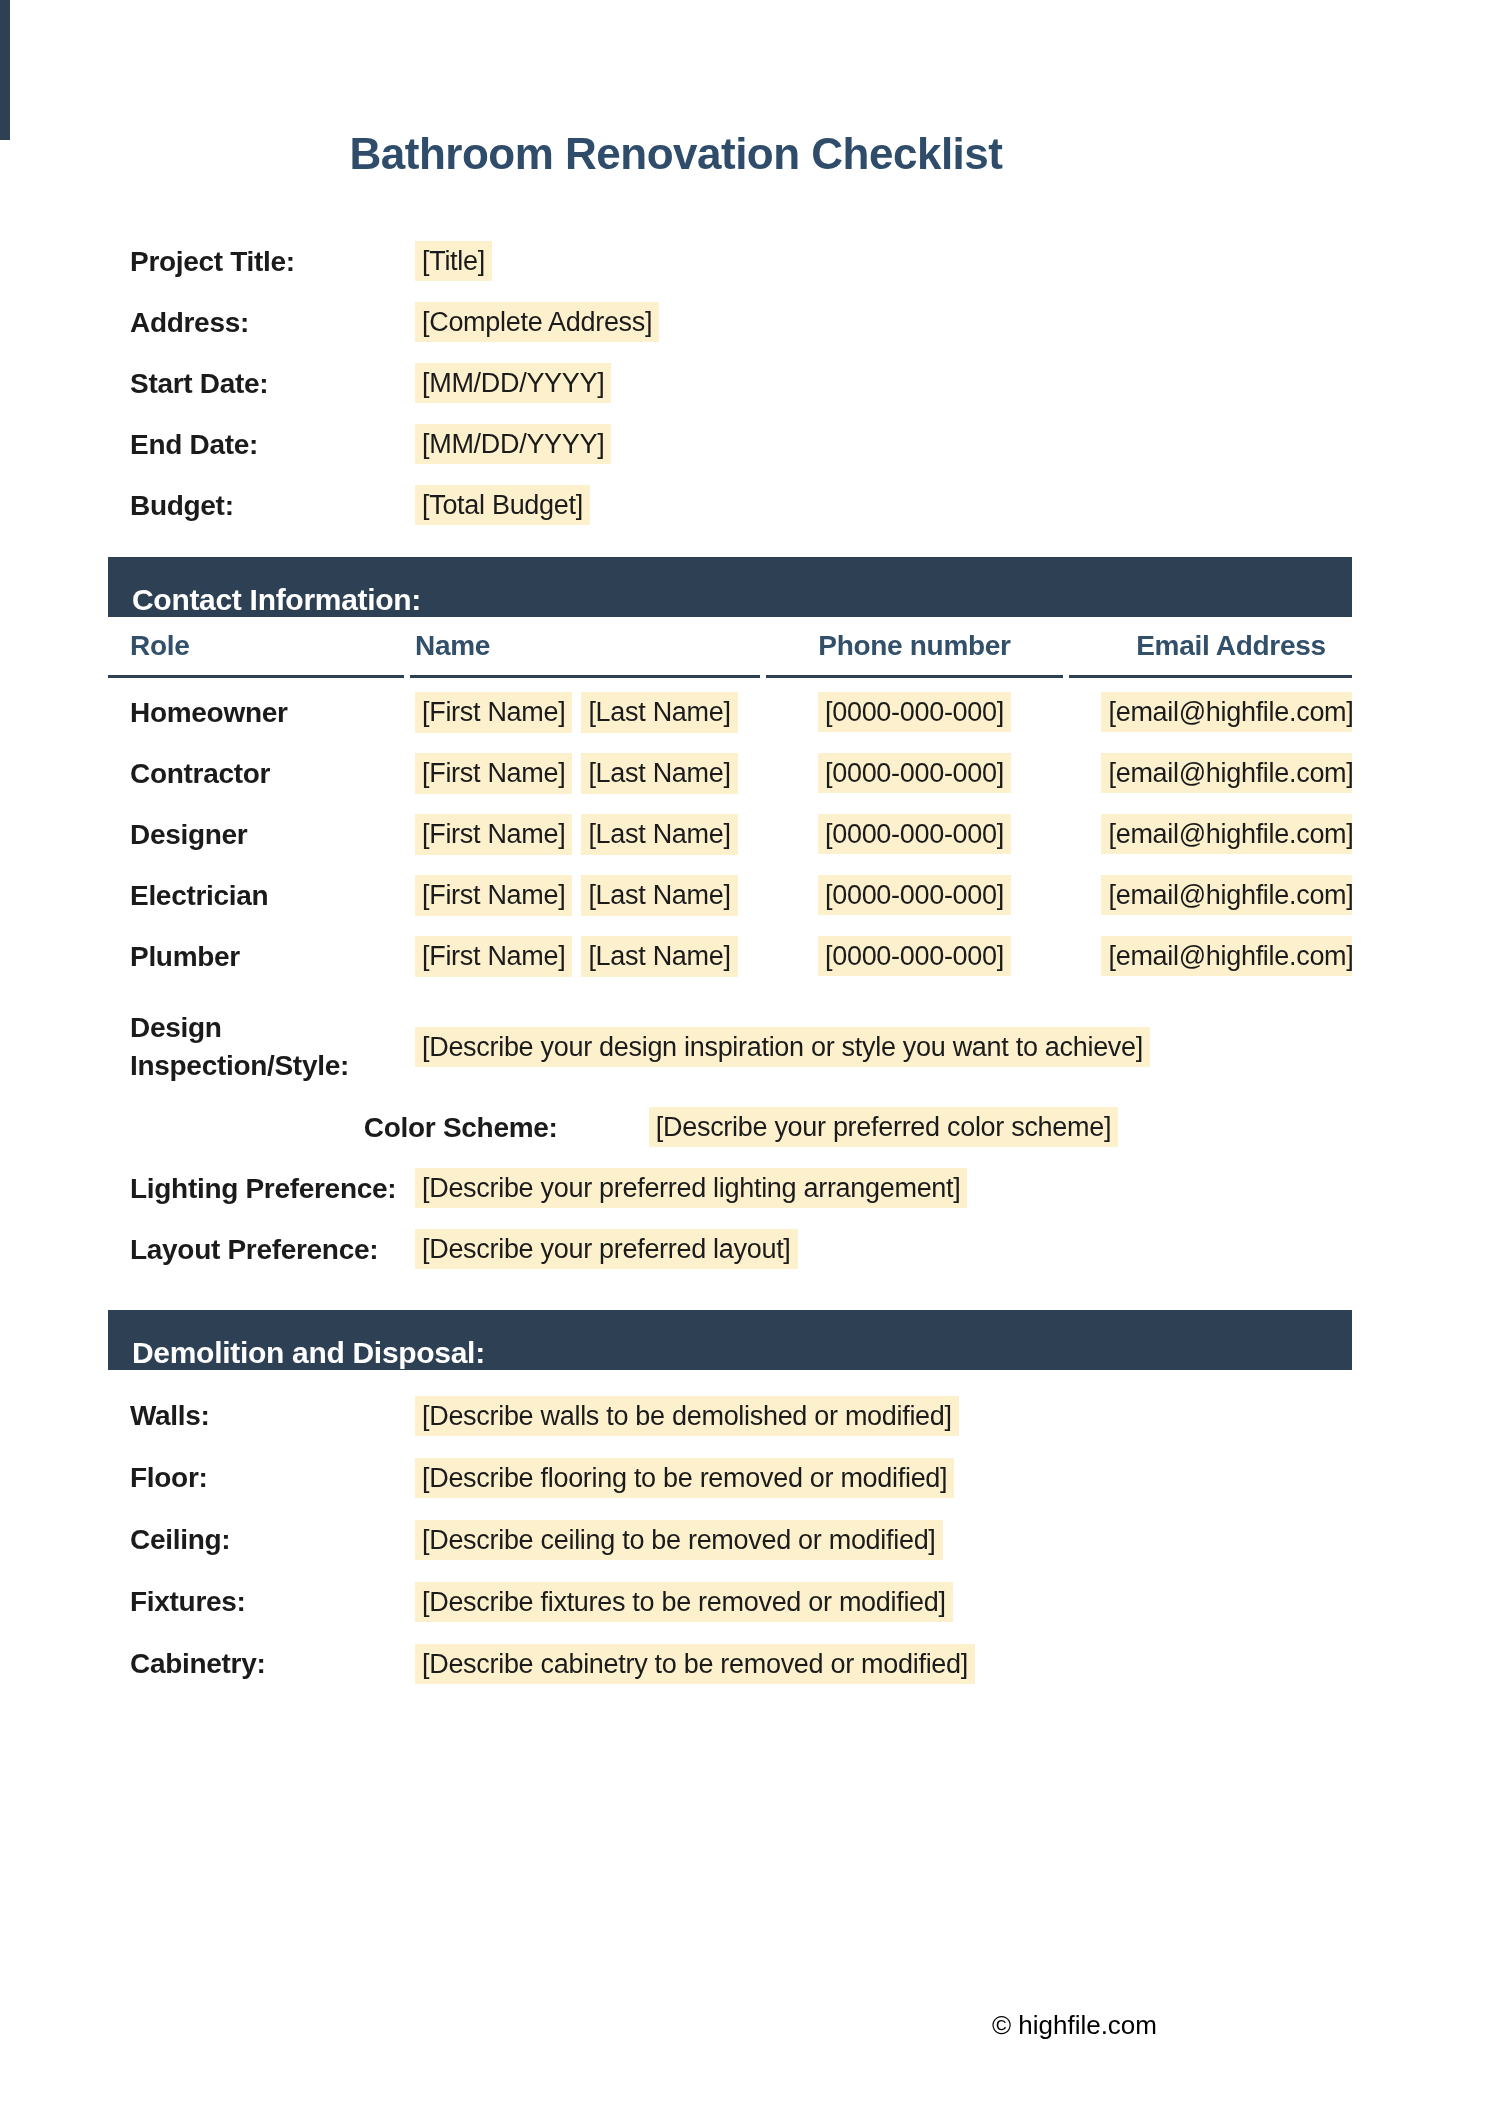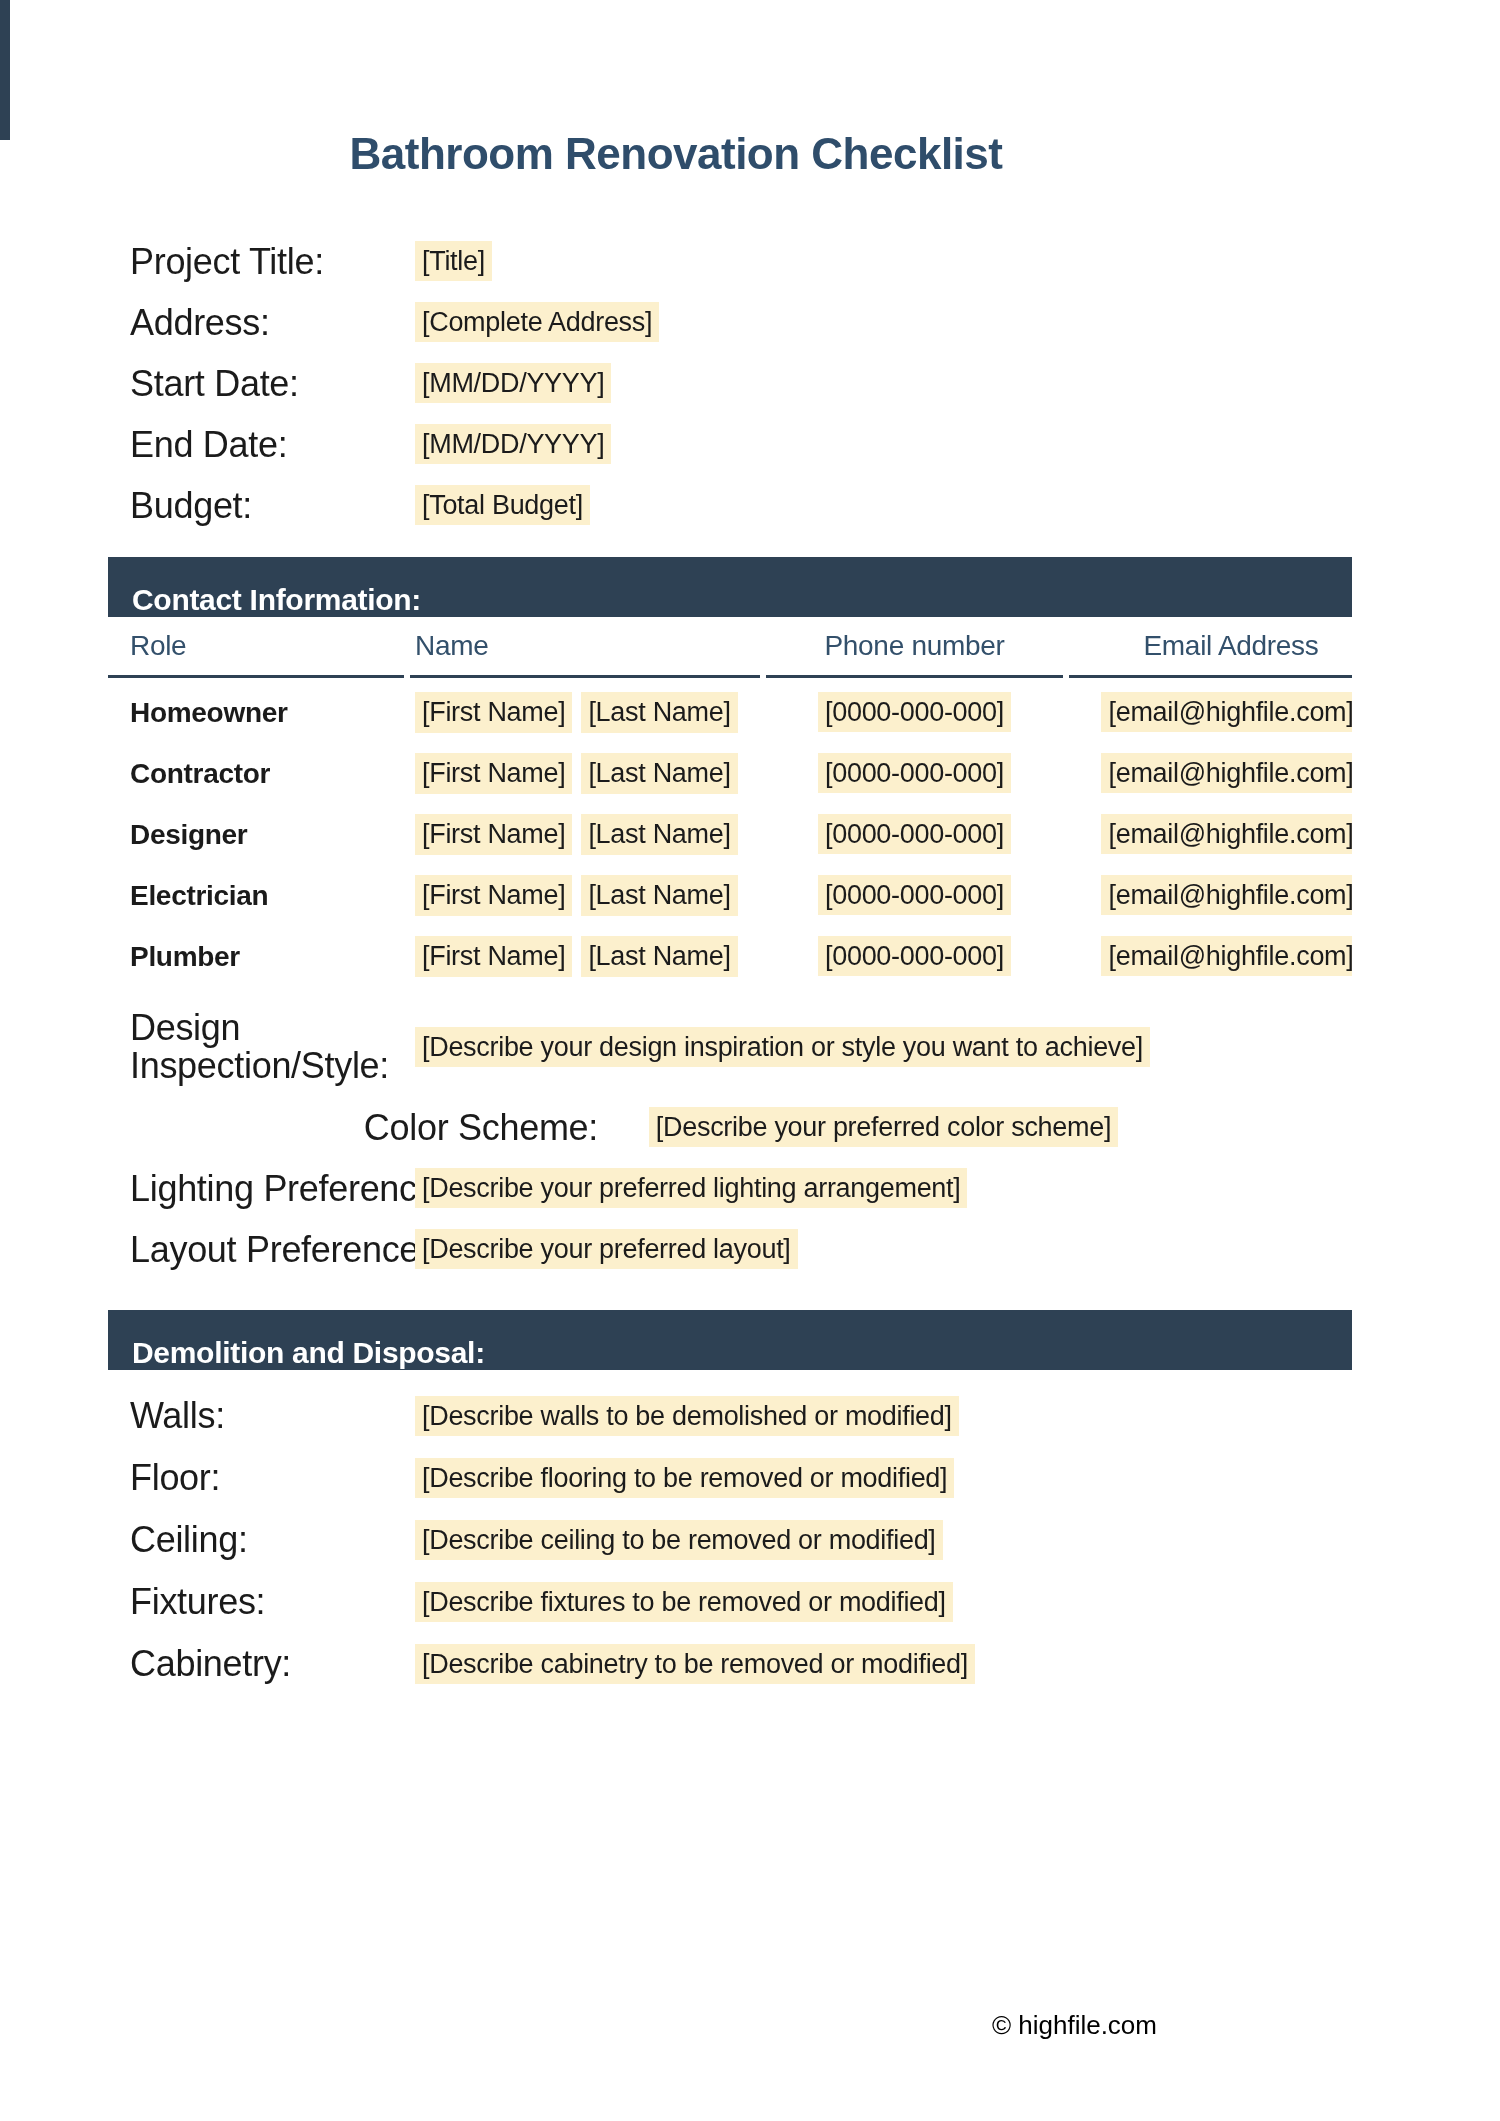--- a/index.html
+++ b/index.html
@@ -32,21 +32,21 @@
     text-align:center;
     font-size:44px; line-height:55px; font-weight:bold;
     letter-spacing:-0.5px;
     color:var(--title);
   }
   .fields { margin-left:130px; }
   .project-fields { margin-top:50px; }
   .frow { display:flex; align-items:center; height:61px; }
   .flabel {
     width:285px; flex:none;
-    font-size:36px; font-weight:normal; white-space:nowrap;
+    font-size:28px; font-weight:bold; white-space:nowrap;
     letter-spacing:-0.3px;
   }
   .fvalue { font-size:27px; letter-spacing:-0.3px; }
   .hl { background:var(--highlight); padding:5px 7px; }
   .banner {
     margin-left:108px; width:1261px; height:60px;
     padding-left:24px;
     background:var(--accent);
     color:#ffffff; font-size:30px; font-weight:bold;
     display:flex; align-items:flex-end;
@@ -56,21 +56,21 @@
   .banner-design { margin-top:15px; }
   .banner-demo { margin-top:30px; }
   .thead {
     margin-left:108px; width:1285px; height:61px;
     display:grid; grid-template-columns:296px 350px 297px 324px; column-gap:6px;
   }
   .th {
     height:100%; box-sizing:border-box;
     border-bottom:3px solid var(--accent);
     display:flex; align-items:center;
-    color:var(--headtext); font-size:28px; font-weight:normal;
+    color:var(--headtext); font-size:28px; font-weight:bold;
     letter-spacing:-0.3px;
   }
   .th-role { padding-left:22px; }
   .th-name { padding-left:5px; }
   .th-phone, .th-email { justify-content:center; }
   .tbody { margin-left:108px; width:1285px; padding-top:4px; }
   .trow {
     display:grid; grid-template-columns:296px 350px 297px 324px; column-gap:6px;
     height:61px; align-items:center;
     font-size:27px; letter-spacing:-0.3px;

